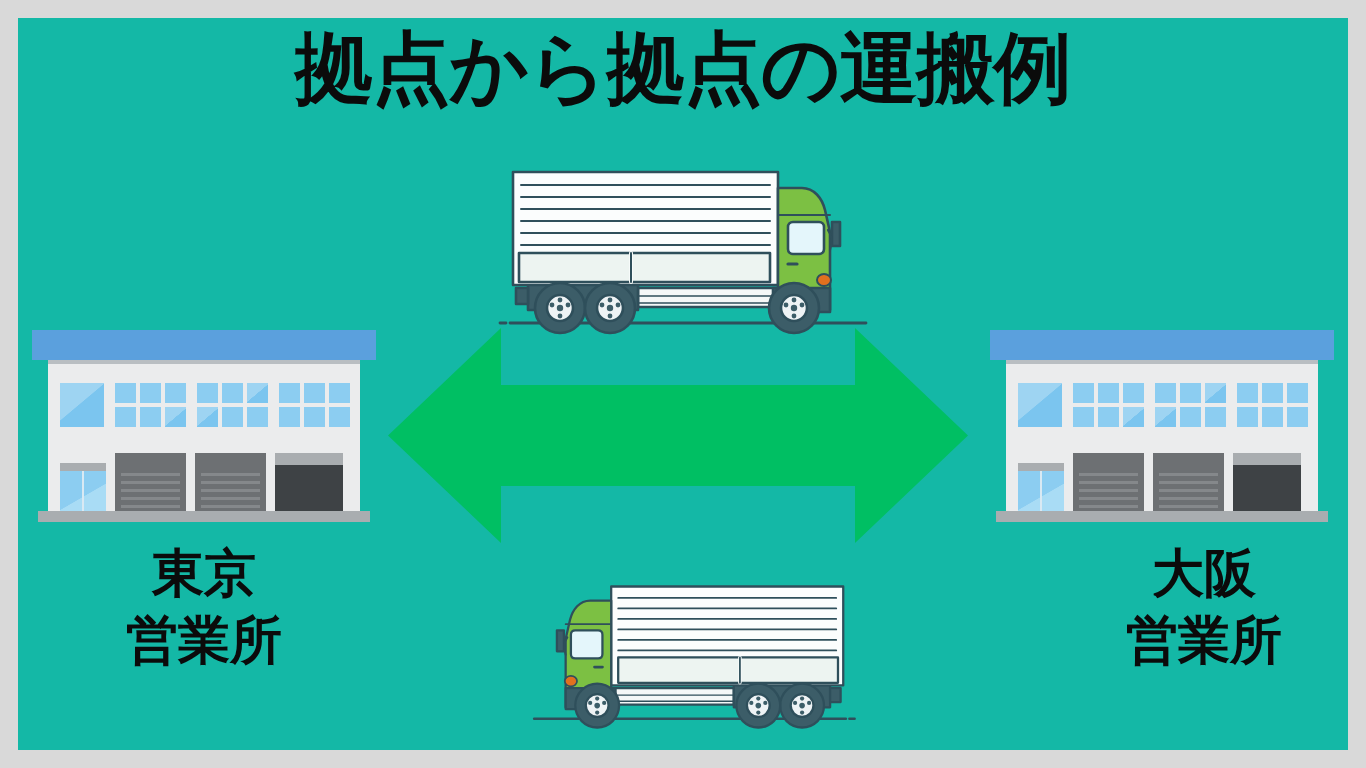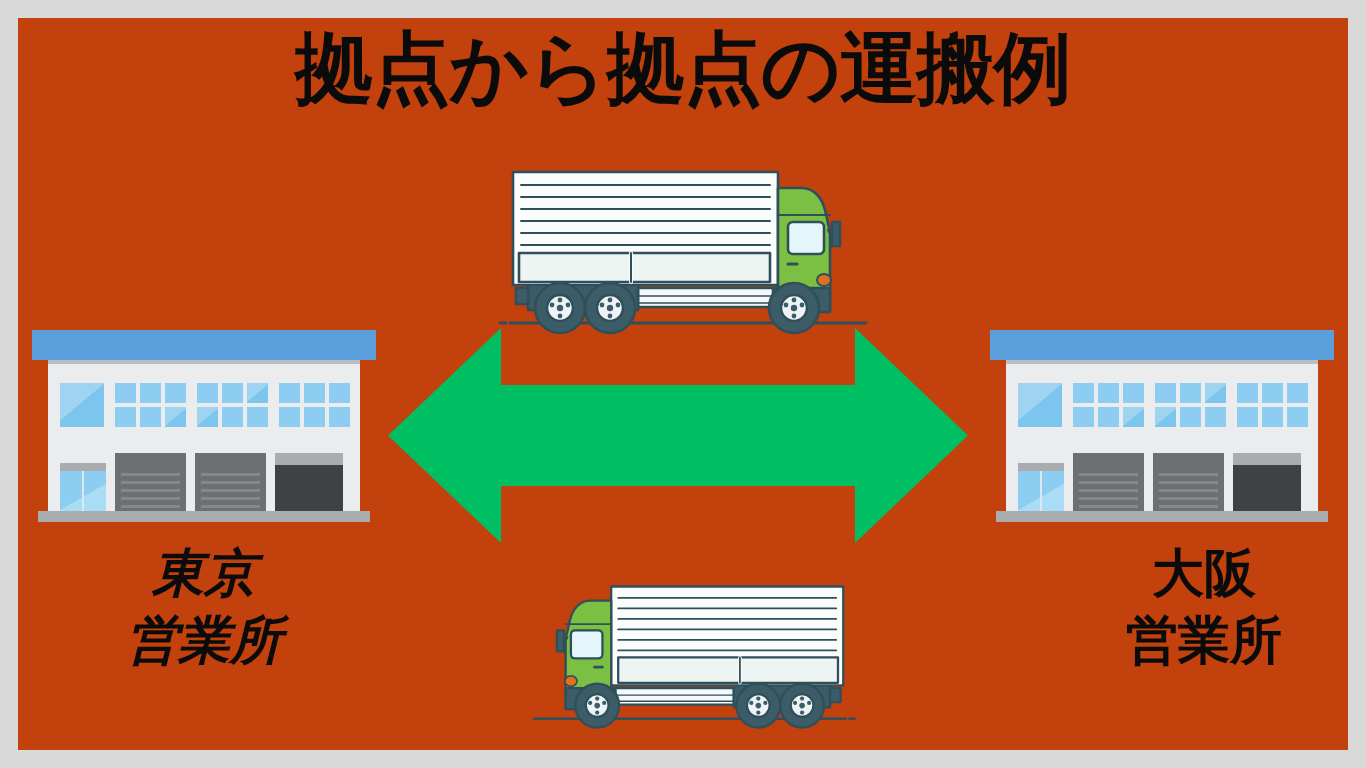--- a/index.html
+++ b/index.html
@@ -13,21 +13,21 @@
     font-family: "Liberation Sans", "DejaVu Sans", sans-serif;
     overflow: hidden;
   }
 
   #stage {
     position: absolute;
     left: 18px;
     top: 18px;
     width: 1330px;
     height: 732px;
-    background: #c2410c;
+    background: #14b8a6;
     overflow: hidden;
   }
 
   
   #title {
     position: absolute;
     left: 0;
     top: 8px;
     width: 1330px;
     text-align: center;
@@ -182,21 +182,21 @@
   .office-label {
     position: absolute;
     width: 356px;
     text-align: center;
     font-size: 52px;
     font-weight: 700;
     color: #0b0b0b;
     line-height: 1.28;
     font-family: "DejaVu Sans", "Liberation Sans", sans-serif;
   }
-  #label-left  { left: 8px;  top: 522px; font-style: italic; }
+  #label-left  { left: 8px;  top: 522px; }
   #label-right { left: 1008px; top: 522px; }
   .office-label .ln { display: block; white-space: nowrap; }
 
   
   #arrow {
     position: absolute;
     left: 370px;
     top: 305px;
     width: 580px;
     height: 225px;

